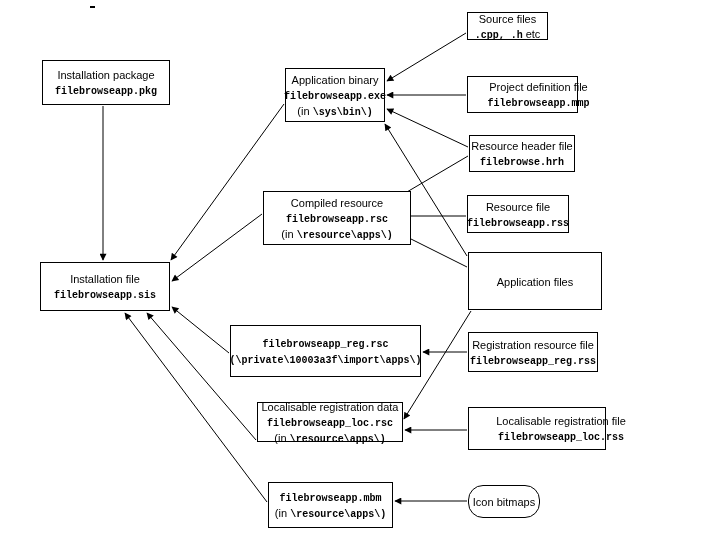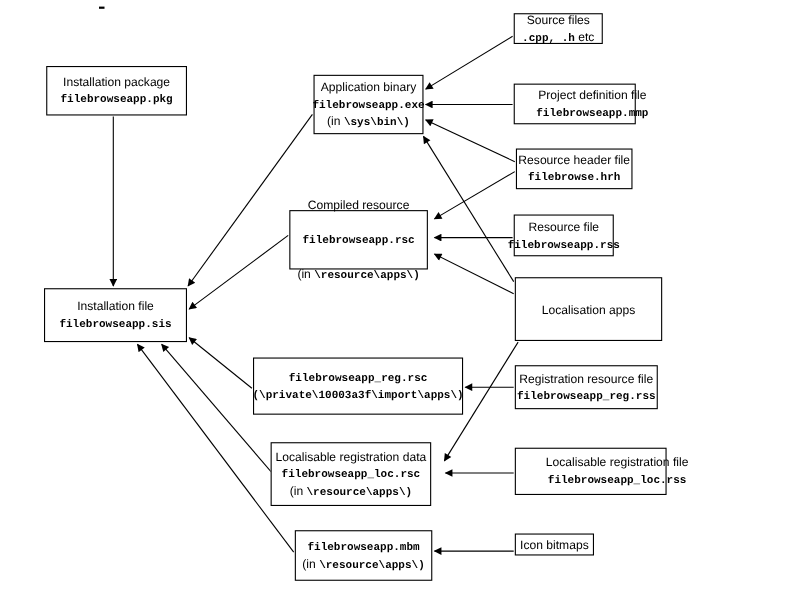--- a/index.html
+++ b/index.html
@@ -59,53 +59,53 @@
       <div class="node-line"><span class="seg-sans">(in </span><span class="seg-mono">\sys\bin\)</span></div>
     </div>
     <div class="node" style="left: 467px; top: 76px; width: 111px; height: 37px; padding-left: 32px;">
       <div class="node-line"><span class="seg-sans">Project definition file</span></div>
       <div class="node-line"><span class="seg-mono">filebrowseapp.mmp</span></div>
     </div>
     <div class="node" style="left: 469px; top: 135px; width: 106px; height: 37px;">
       <div class="node-line"><span class="seg-sans">Resource header file</span></div>
       <div class="node-line"><span class="seg-mono">filebrowse.hrh</span></div>
     </div>
-    <div class="node" style="left: 263px; top: 191px; width: 126px; height: 54px; gap: 16px;">
+    <div class="node" style="left: 263px; top: 191px; width: 148px; height: 54px;">
       <div class="node-line"><span class="seg-sans">Compiled resource</span></div>
       <div class="node-line"><span class="seg-mono">filebrowseapp.rsc</span></div>
       <div class="node-line"><span class="seg-sans">(in </span><span class="seg-mono">\resource\apps\)</span></div>
     </div>
-    <div class="node" style="left: 467px; top: 195px; width: 91px; height: 38px;">
+    <div class="node" style="left: 467px; top: 195px; width: 102px; height: 38px;">
       <div class="node-line"><span class="seg-sans">Resource file</span></div>
       <div class="node-line"><span class="seg-mono">filebrowseapp.rss</span></div>
     </div>
     <div class="node" style="left: 468px; top: 252px; width: 134px; height: 58px;">
-      <div class="node-line"><span class="seg-sans">Localisation apps</span></div>
+      <div class="node-line"><span class="seg-sans">Application files</span></div>
     </div>
     <div class="node" style="left: 40px; top: 262px; width: 130px; height: 49px;">
       <div class="node-line"><span class="seg-sans">Installation file</span></div>
       <div class="node-line"><span class="seg-mono">filebrowseapp.sis</span></div>
     </div>
     <div class="node" style="left: 230px; top: 325px; width: 191px; height: 52px;">
       <div class="node-line"><span class="seg-mono">filebrowseapp_reg.rsc</span></div>
       <div class="node-line"><span class="seg-mono">(\private\10003a3f\import\apps\)</span></div>
     </div>
     <div class="node" style="left: 468px; top: 332px; width: 130px; height: 40px;">
       <div class="node-line"><span class="seg-sans">Registration resource file</span></div>
       <div class="node-line"><span class="seg-mono">filebrowseapp_reg.rss</span></div>
     </div>
-    <div class="node" style="left: 246px; top: 402px; width: 146px; height: 58px; text-align: center;">
+    <div class="node" style="left: 257px; top: 402px; width: 146px; height: 40px; text-align: center;">
       <div class="node-line"><span class="seg-sans">Localisable registration data</span></div>
       <div class="node-line"><span class="seg-mono">filebrowseapp_loc.rsc</span></div>
       <div class="node-line"><span class="seg-sans">(in </span><span class="seg-mono">\resource\apps\)</span></div>
     </div>
     <div class="node" style="left: 468px; top: 407px; width: 138px; height: 43px; padding-left: 48px;">
       <div class="node-line"><span class="seg-sans">Localisable registration file</span></div>
       <div class="node-line"><span class="seg-mono">filebrowseapp_loc.rss</span></div>
     </div>
     <div class="node" style="left: 268px; top: 482px; width: 125px; height: 46px;">
       <div class="node-line"><span class="seg-mono">filebrowseapp.mbm</span></div>
       <div class="node-line"><span class="seg-sans">(in </span><span class="seg-mono">\resource\apps\)</span></div>
     </div>
-    <div class="node" style="left: 468px; top: 485px; width: 72px; height: 20px;">
+    <div class="node" style="left: 468px; top: 485px; width: 72px; height: 33px; border-radius: 15px;">
       <div class="node-line"><span class="seg-sans">Icon bitmaps</span></div>
     </div>
   </div>
 
 </body></html>

